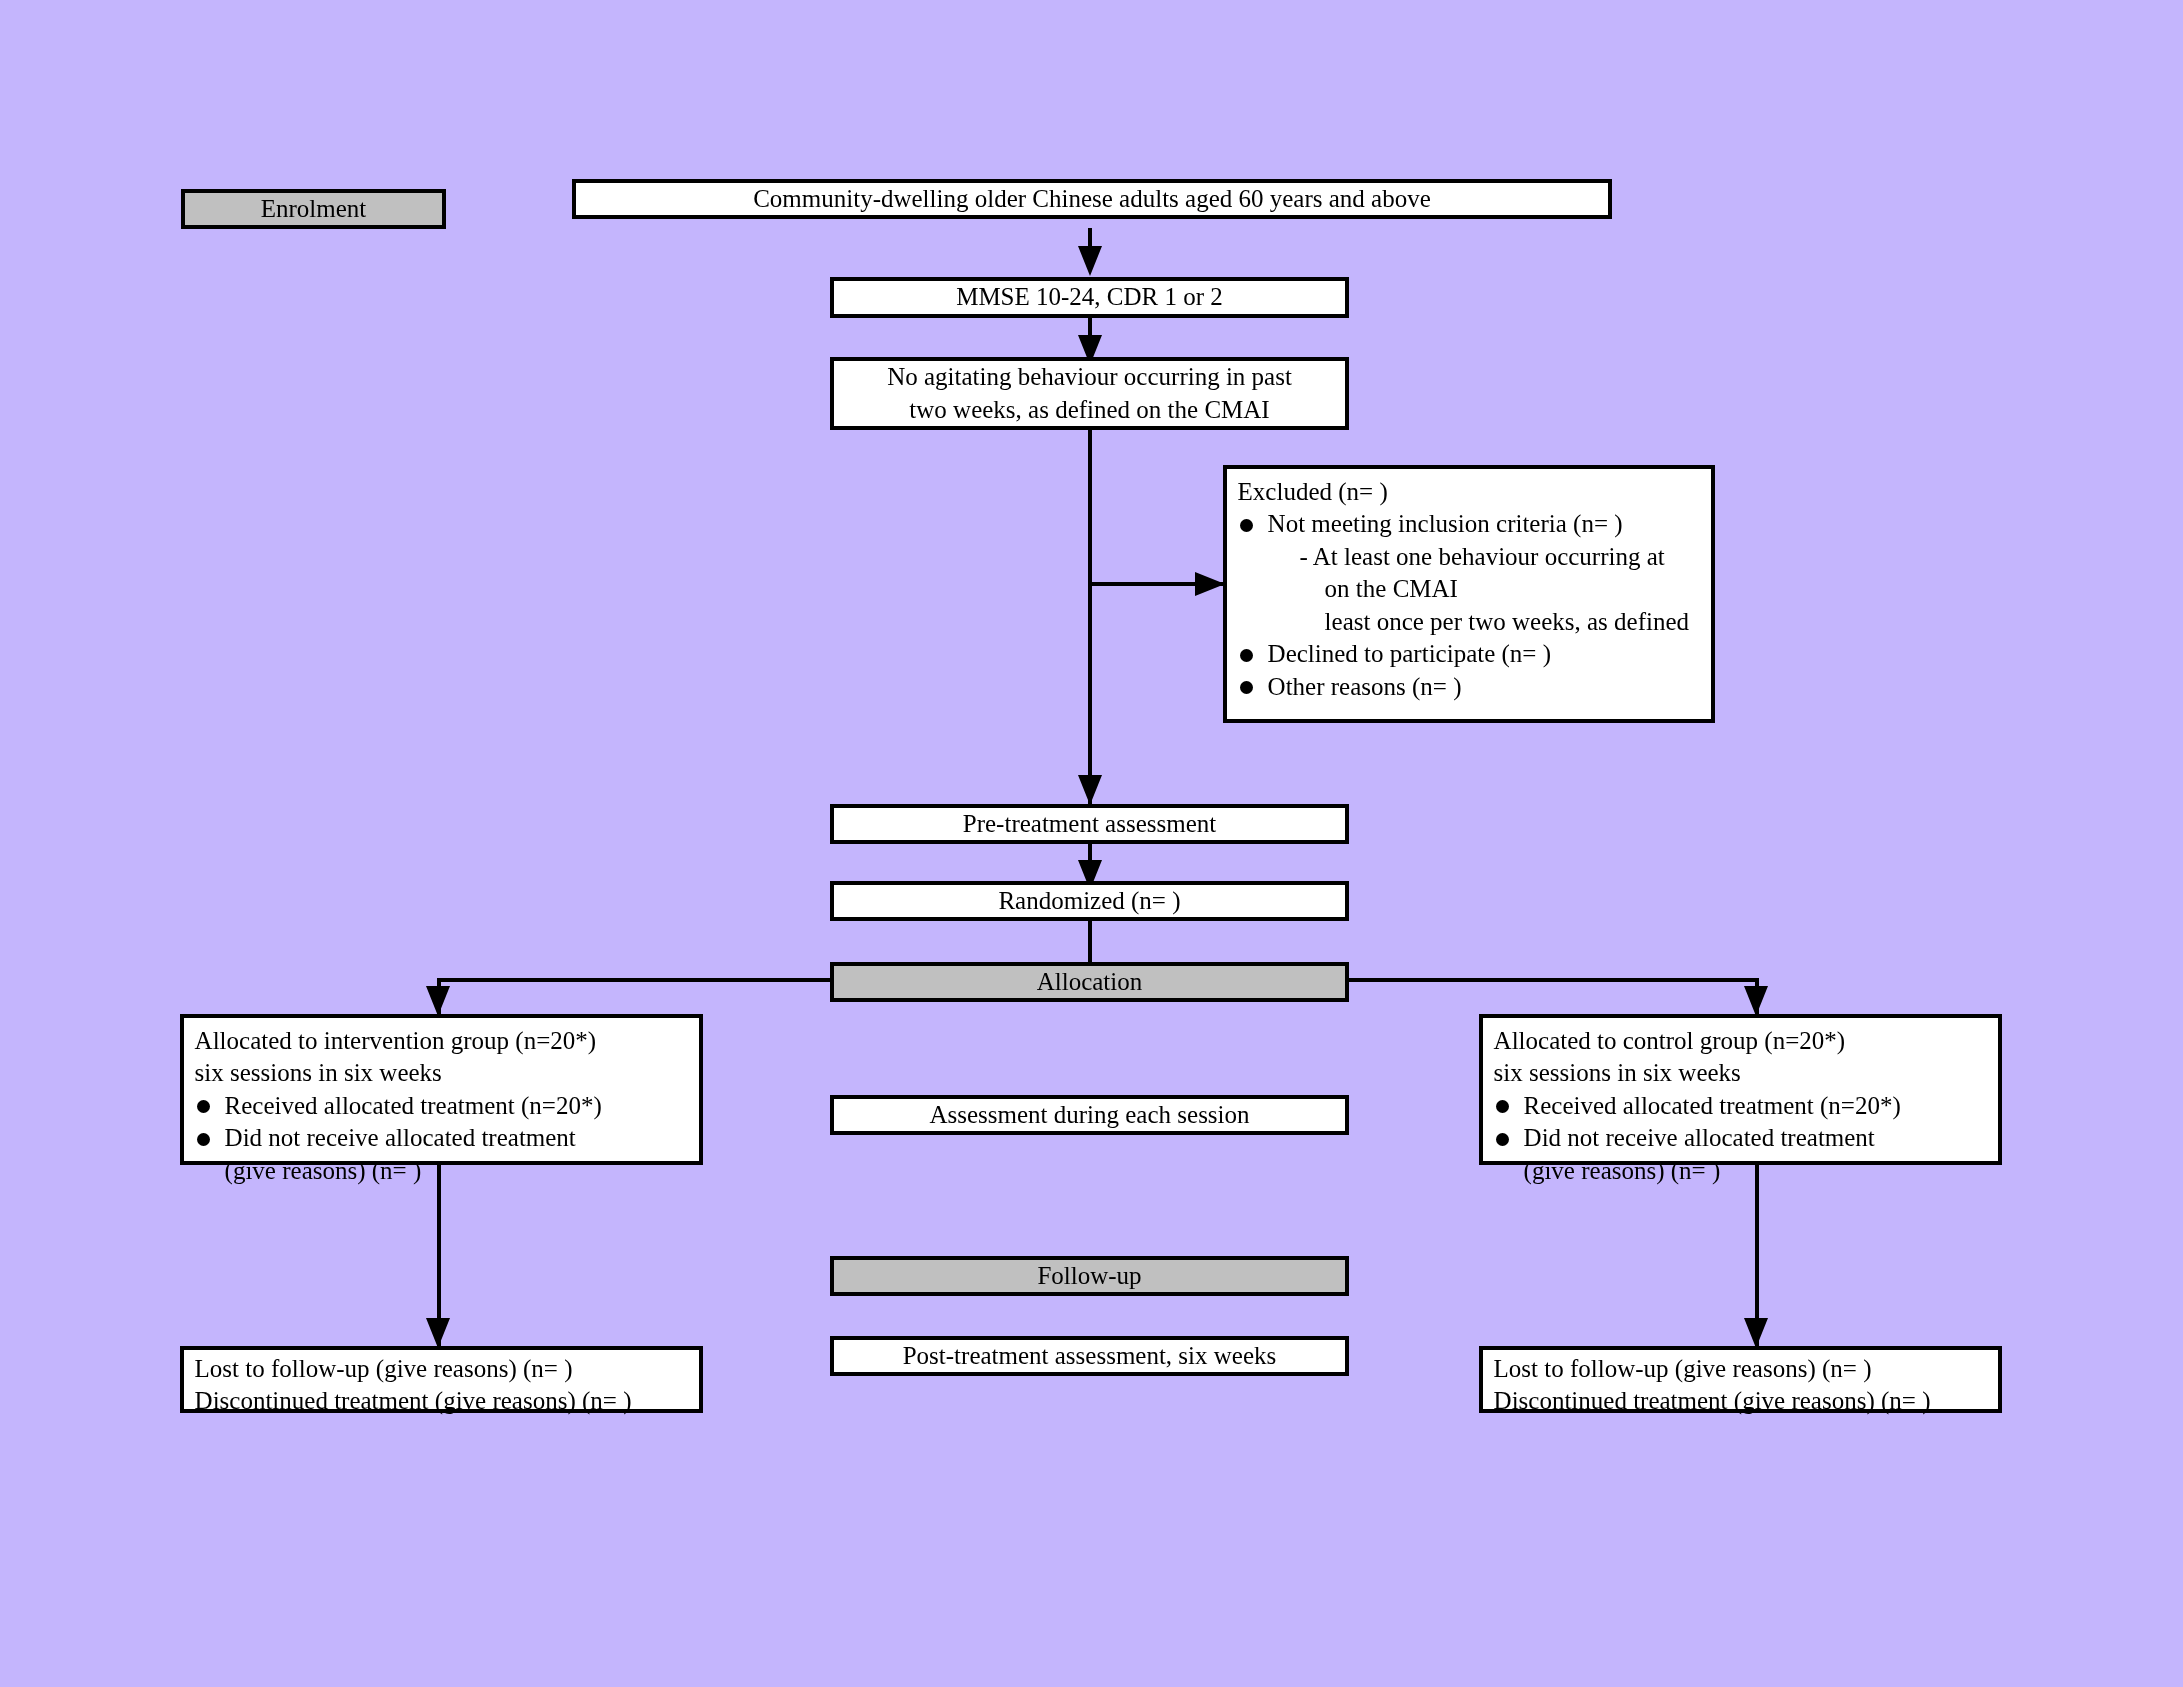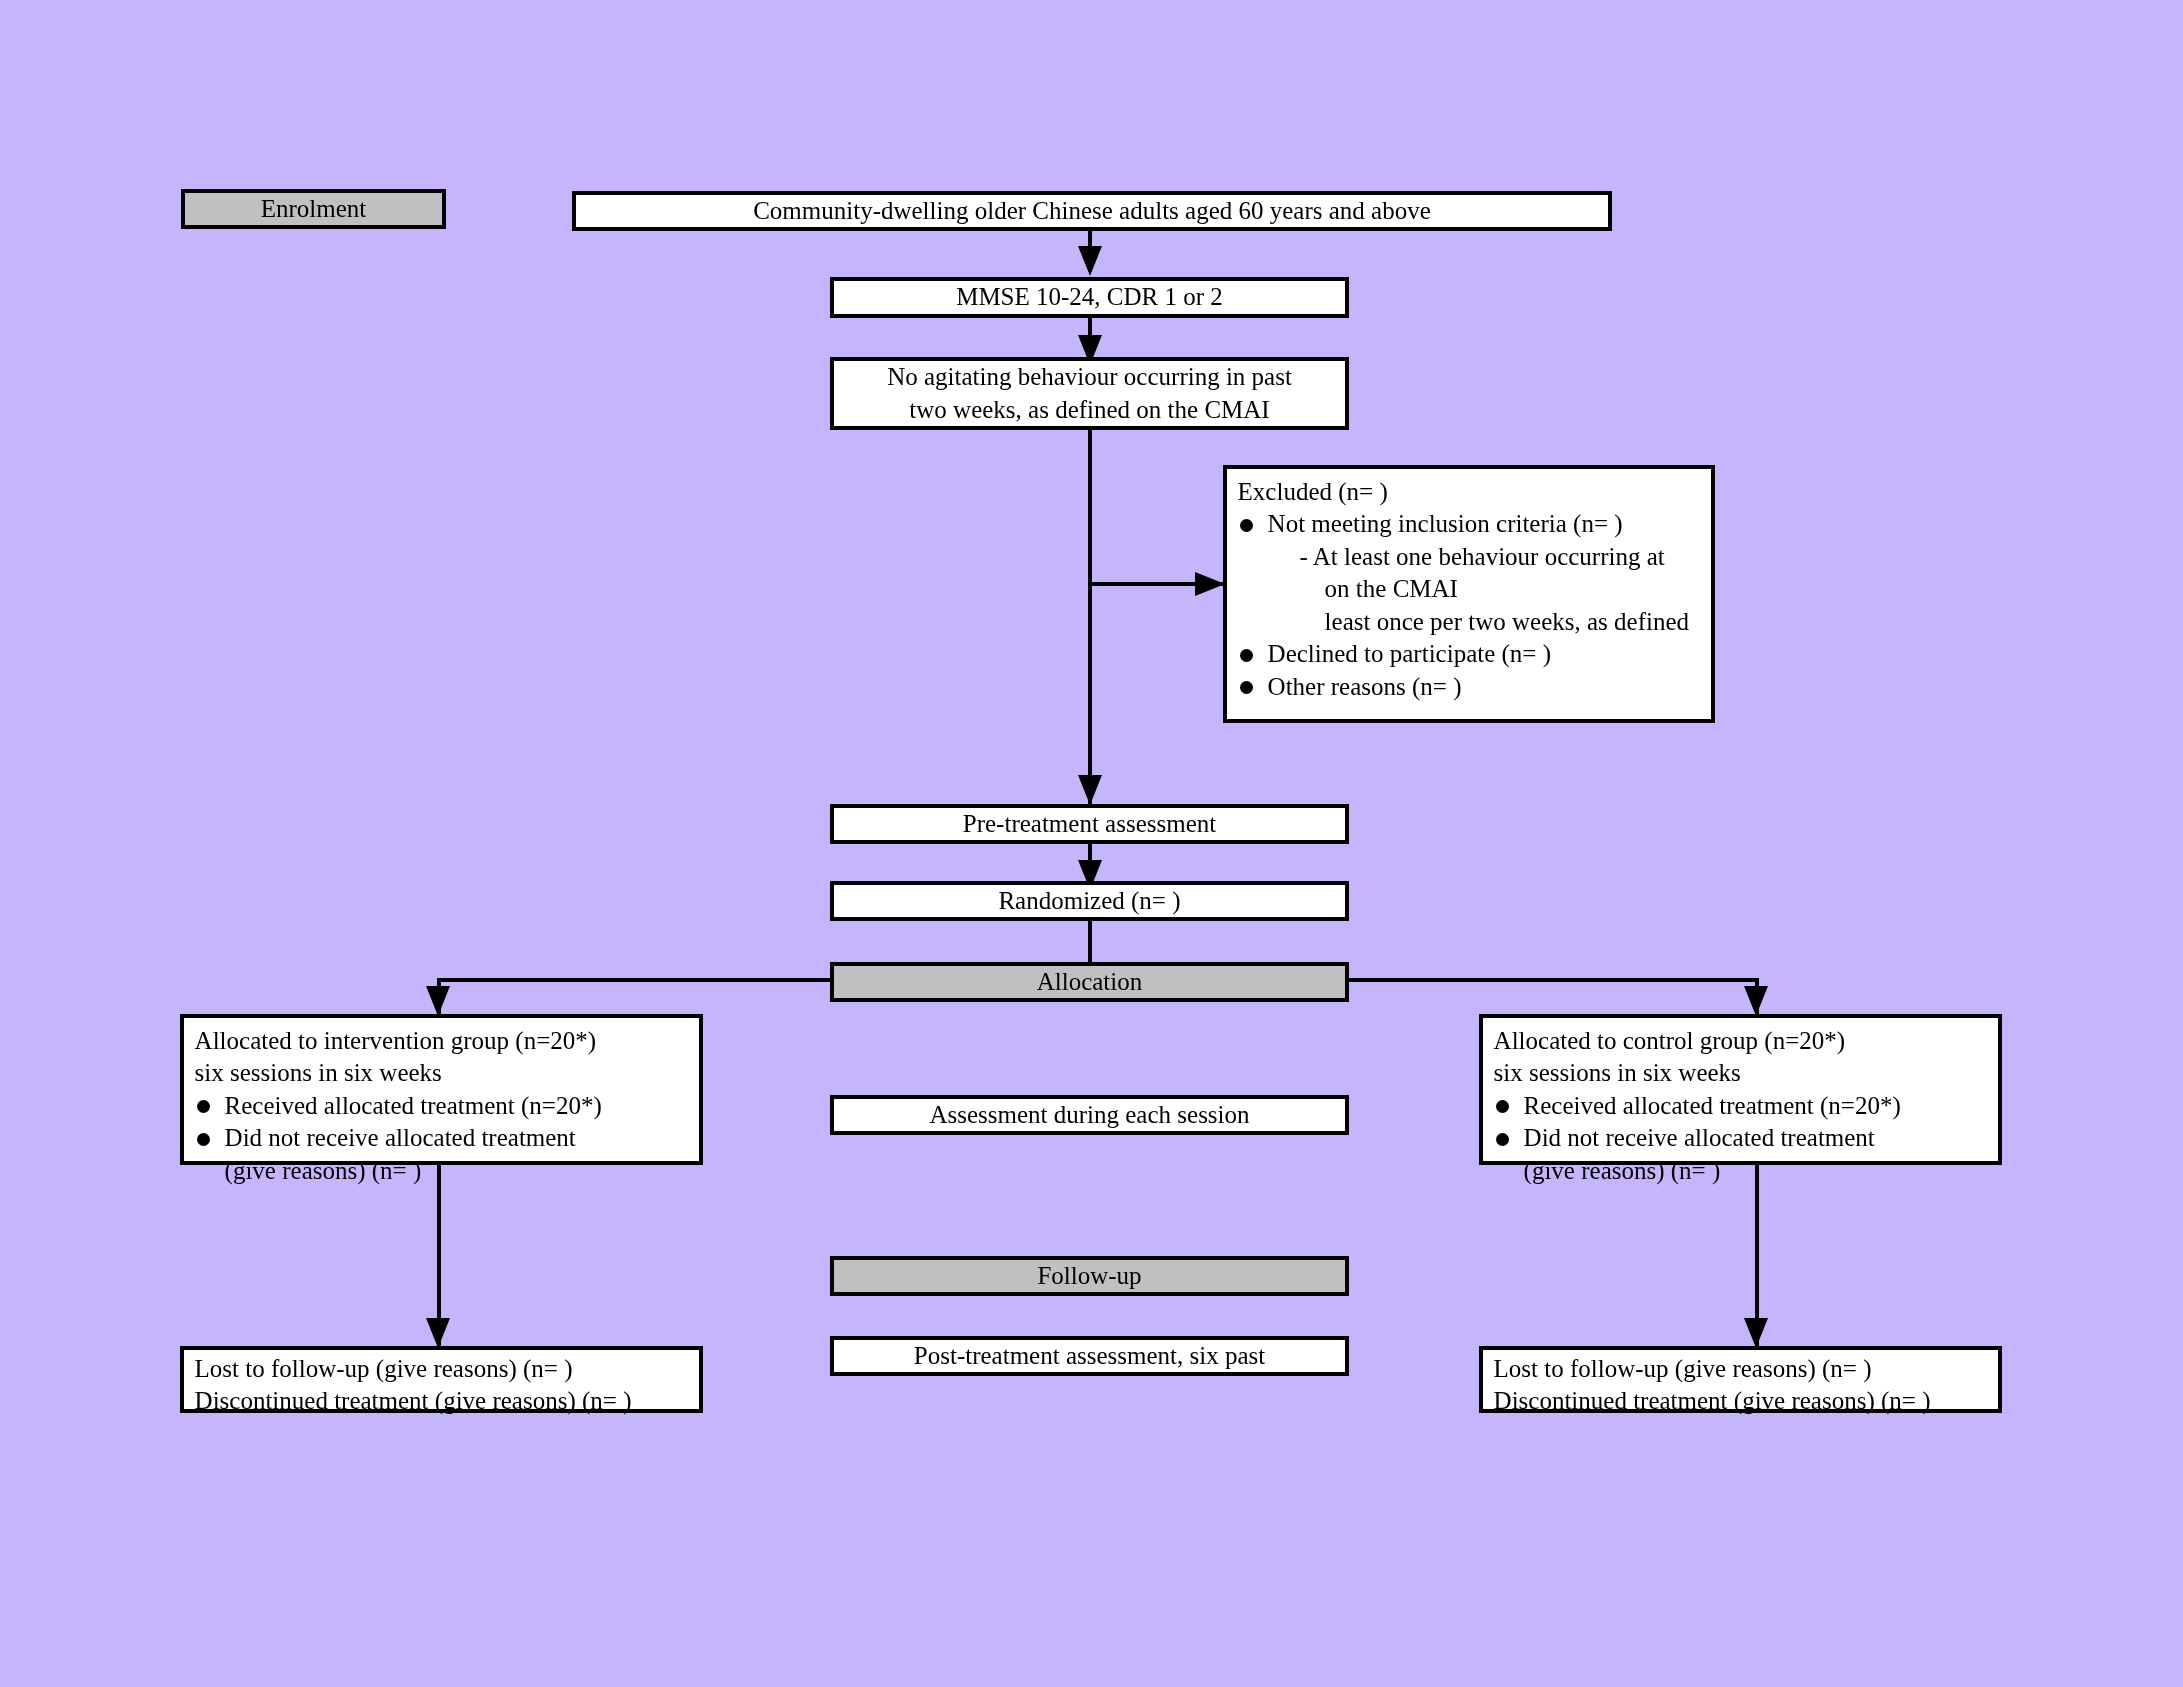--- a/index.html
+++ b/index.html
@@ -88,21 +88,21 @@
 </style>
 </head>
 <body>
 
 <div id="canvas">
 
   <div class="box center shaded" style="left:181px; top:189px; width:265px; height:40px;">
     <span>Enrolment</span>
   </div>
 
-  <div class="box center" style="left:572px; top:191px; width:1040px; height:40px;font-family:Liberation Serif, serif;">
+  <div class="box center" style="left:572px; top:179px; width:1040px; height:40px;font-family:Liberation Serif, serif;">
     <span>Community-dwelling older Chinese adults aged 60 years and above</span>
   </div>
 
   <div class="vline" style="left:1088px; top:228px; height:36px;"></div>
   <div class="arrow-down" style="left:1078px; top:246px;"></div>
 
   <div class="box center" style="left:830px; top:277px; width:519px; height:41px;">
     <span>MMSE 10-24, CDR 1 or 2</span>
   </div>
 
@@ -197,21 +197,21 @@
   </div>
 
   <div class="vline" style="left:1755px; top:1165px; height:184px;"></div>
   <div class="arrow-down" style="left:1744px; top:1318px;"></div>
 
   <div class="box center shaded" style="left:830px; top:1256px; width:519px; height:40px;">
     <span>Follow-up</span>
   </div>
 
   <div class="box center" style="left:830px; top:1336px; width:519px; height:40px;">
-    <span>Post-treatment assessment, six past</span>
+    <span>Post-treatment assessment, six weeks</span>
   </div>
 
   <div class="box left" style="left:180px; top:1346px; width:523px; height:67px; padding-top:2.6px;">
     <div class="line-row">Lost to follow-up (give reasons) (n= )</div>
     <div class="line-row">Discontinued treatment (give reasons) (n= )</div>
   </div>
 
   <div class="box left" style="left:1479px; top:1346px; width:523px; height:67px; padding-top:2.6px;">
     <div class="line-row">Lost to follow-up (give reasons) (n= )</div>
     <div class="line-row">Discontinued treatment (give reasons) (n= )</div>

